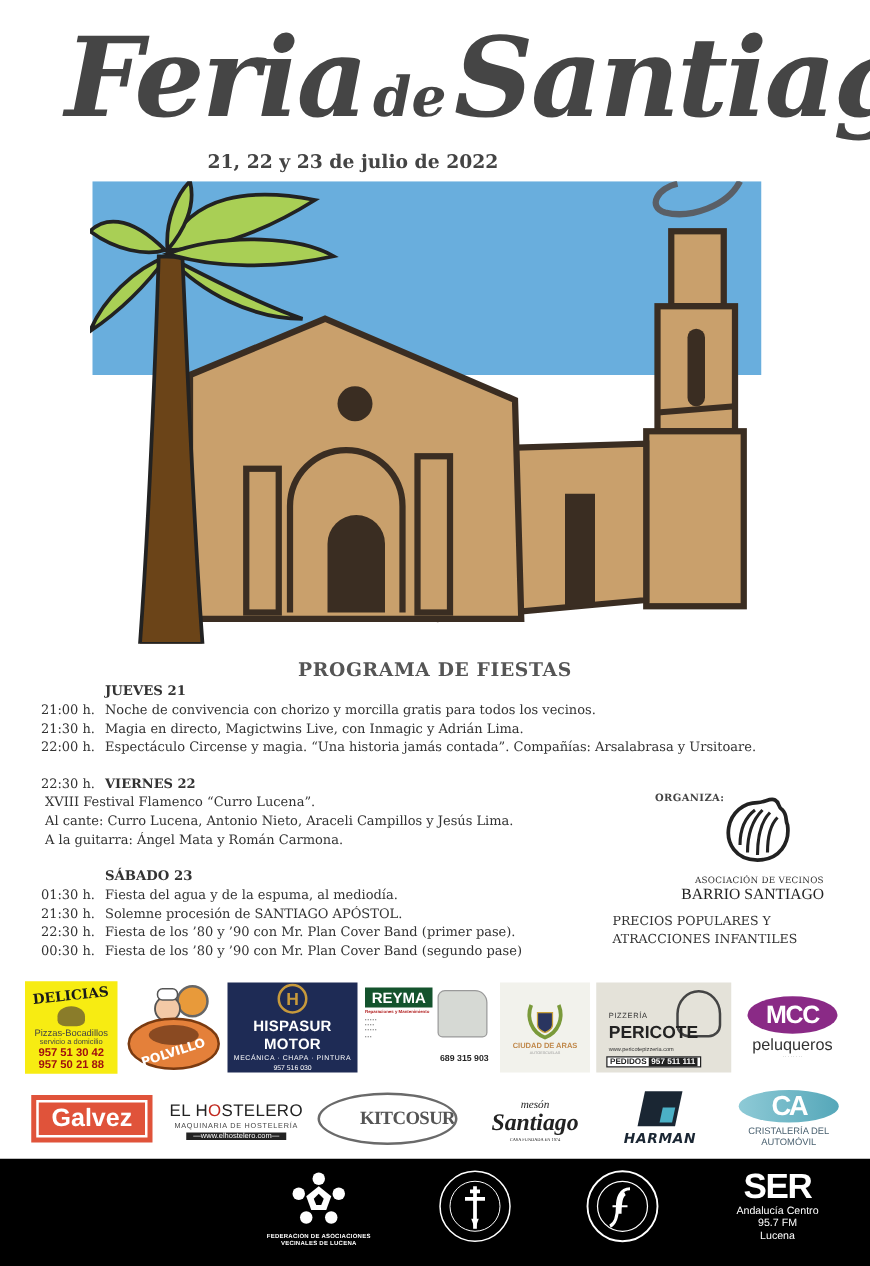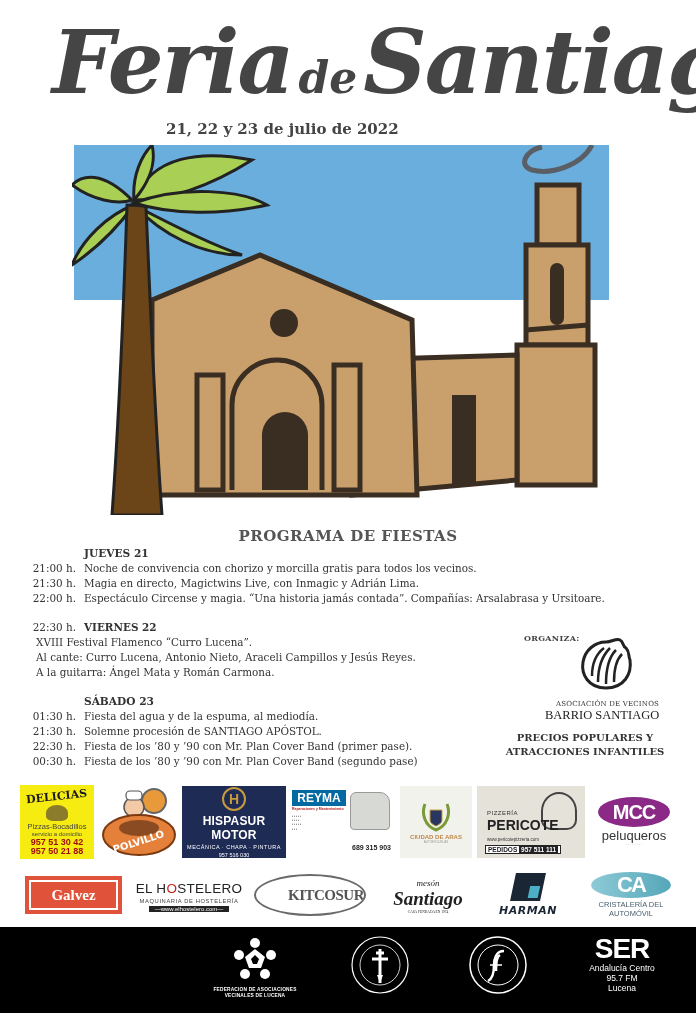--- a/index.html
+++ b/index.html
@@ -33,39 +33,39 @@
   .row { display: flex; white-space: nowrap; }
   .row .time { width: 84px; text-align: right; padding-right: 8px; color: #333; }
   .row .text { color: #333; }
   .gap { height: 14px; }
   .sub { padding-left: 36px; white-space: nowrap; color: #333; }
 
   .organiza { position: absolute; left: 524px; top: 633px; font-size: 8px; font-weight: bold; color: #444; letter-spacing: 0.3px; }
   .shell { position: absolute; left: 578px; top: 636px; width: 56px; height: 56px; }
   .asoc-small { position: absolute; left: 556px; top: 700px; font-size: 7px; color: #333; letter-spacing: 0.2px; }
   .asoc-big { position: absolute; left: 545px; top: 708px; font-family: "Liberation Serif", serif; font-size: 12.5px; color: #222; }
-  .precios { position: absolute; left: 490px; top: 731px; width: 190px; text-align: center; font-weight: bold; font-size: 10px; line-height: 14px; color: #333; }
+  .precios { position: absolute; left: 490px; top: 731px; width: 190px; text-align: left; font-weight: normal; font-size: 10px; line-height: 14px; color: #333; }
 
   .sponsor { position: absolute; display: flex; align-items: center; justify-content: center; overflow: hidden; text-align: center; }
   .delicias { left: 20px; top: 785px; width: 74px; height: 74px; background: #f7ec12; flex-direction: column; font-family: "Liberation Sans", sans-serif; }
   .delicias .nm { font-family: "DejaVu Serif", serif; font-weight: bold; font-size: 11px; color: #1a1a1a; transform: rotate(-6deg); margin-top: 2px; }
   .delicias .img { width: 22px; height: 16px; border-radius: 50% 50% 30% 30%; background: #8a7c2a; margin: 2px 0; }
   .delicias .sub1 { font-size: 7.5px; color: #444; line-height: 8px; }
   .delicias .sub2 { font-size: 6px; color: #444; line-height: 7px; }
   .delicias .ph { font-size: 9px; font-weight: bold; color: #a01010; line-height: 9px; }
 
   .polvillo { left: 100px; top: 783px; width: 78px; height: 78px; }
   .hispasur { left: 182px; top: 786px; width: 104px; height: 72px; background: #1e2b55; flex-direction: column; font-family: "Liberation Sans", sans-serif; color: #fff; }
   .hispasur .logo { width: 24px; height: 24px; border: 2px solid #c79a3c; border-radius: 50%; color: #c79a3c; font-weight: bold; font-size: 14px; line-height: 20px; margin-bottom: 3px; }
   .hispasur .nm { font-weight: bold; font-size: 12px; letter-spacing: 0.2px; }
   .hispasur .s1 { font-size: 5.5px; letter-spacing: 0.5px; margin-top: 2px; }
   .hispasur .s2 { font-size: 5.5px; margin-top: 2px; }
 
   .reyma { left: 290px; top: 786px; width: 106px; height: 70px; background: #fff; font-family: "Liberation Sans", sans-serif; }
-  .reyma .badge { position: absolute; left: 2px; top: 4px; width: 54px; height: 16px; background: #0369a1; color: #fff; font-size: 12px; line-height: 16px; font-weight: bold; }
+  .reyma .badge { position: absolute; left: 2px; top: 4px; width: 54px; height: 16px; background: #14532d; color: #fff; font-size: 12px; line-height: 16px; font-weight: bold; }
   .reyma .tag { position: absolute; left: 2px; top: 21px; font-size: 3.5px; color: #b01b1b; font-weight: bold; }
   .reyma .list { position: absolute; left: 2px; top: 28px; width: 52px; font-size: 3.2px; line-height: 4.2px; color: #555; text-align: left; }
   .reyma .machine { position: absolute; left: 60px; top: 6px; width: 40px; height: 38px; background: #d6d9d4; border-radius: 6px 10px 4px 4px; border: 1px solid #9a9a9a; }
   .reyma .phone { position: absolute; left: 62px; top: 58px; font-size: 7px; font-weight: bold; color: #222; }
 
   .aras { left: 400px; top: 786px; width: 72px; height: 72px; background: #f2f2ec; flex-direction: column; font-family: "Liberation Sans", sans-serif; }
   .aras .crest { width: 30px; height: 32px; }
   .aras .nm { font-size: 6px; font-weight: bold; color: #c0884a; margin-top: 2px; }
   .aras .s { font-size: 3px; color: #999; }
 
@@ -76,21 +76,21 @@
   .pericote .ped { position: absolute; left: 8px; top: 59px; font-size: 6.5px; font-weight: bold; color: #222; border: 1px solid #222; padding: 0 2px; background: #fff; }
   .pericote .ped span { background: #222; color: #fff; padding: 0 2px; }
   .pericote .chef { position: absolute; left: 64px; top: 6px; width: 36px; height: 38px; border: 2px solid #444; border-radius: 50% 50% 10px 10px; }
 
   .mcc { left: 590px; top: 790px; width: 88px; height: 64px; flex-direction: column; font-family: "Liberation Sans", sans-serif; }
   .mcc .oval { width: 72px; height: 30px; border-radius: 50%; background: #8a2a86; color: #fff; font-size: 20px; line-height: 30px; font-weight: bold; letter-spacing: -1px; }
   .mcc .nm { font-size: 13px; color: #333; line-height: 14px; margin-top: 2px; }
   .mcc .s { font-size: 3.5px; color: #777; }
 
   .galvez { left: 25px; top: 876px; width: 97px; height: 38px; background: #e0533a; }
-  .galvez .inner { width: 89px; height: 30px; border: 2px solid #fff; color: #fff; font-family: Liberation Serif, serif; font-weight: bold; font-size: 15px; line-height: 26px; }
+  .galvez .inner { width: 89px; height: 30px; border: 2px solid #fff; color: #fff; font-family: Liberation Sans, sans-serif; font-weight: bold; font-size: 20px; line-height: 26px; }
 
   .hostelero { left: 134px; top: 874px; width: 110px; height: 44px; flex-direction: column; font-family: "Liberation Sans", sans-serif; }
   .hostelero .nm { font-size: 13.5px; color: #222; letter-spacing: 0.3px; line-height: 16px; }
   .hostelero .nm .o { color: #c0281e; }
   .hostelero .s1 { font-size: 5.8px; color: #444; letter-spacing: 0.6px; margin-top: 1px; }
   .hostelero .web { font-size: 6px; color: #fff; background: #222; padding: 0 6px; margin-top: 2px; }
 
   .kitcosur { left: 254px; top: 874px; width: 112px; height: 42px; border: 2px solid #6a6a6a; border-radius: 50%; font-family: Liberation Serif, serif; justify-content: flex-end; }
   .kitcosur .nm { font-size: 15px; color: #555; font-weight: bold; letter-spacing: -0.5px; }
 
@@ -184,21 +184,21 @@
   <div class="row">
     <span class="time">22:00 h.</span>
     <span class="text">Espectáculo Circense y magia. “Una historia jamás contada”. Compañías: Arsalabrasa y Ursitoare.</span>
   </div>
   <div class="gap"></div>
   <div class="row">
     <span class="time">22:30 h.</span>
     <span class="text" style="font-weight:bold;">VIERNES 22</span>
   </div>
   <div class="sub">XVIII Festival Flamenco “Curro Lucena”.</div>
-  <div class="sub">Al cante: Curro Lucena, Antonio Nieto, Araceli Campillos y Jesús Reyes.</div>
+  <div class="sub">Al cante: Curro Lucena, Antonio Nieto, Araceli Campillos y Jesús Lima.</div>
   <div class="sub">A la guitarra: Ángel Mata y Román Carmona.</div>
   <div class="gap"></div>
   <div class="day-head">SÁBADO 23</div>
   <div class="row">
     <span class="time">01:30 h.</span>
     <span class="text">Fiesta del agua y de la espuma, al mediodía.</span>
   </div>
   <div class="row">
     <span class="time">21:30 h.</span>
     <span class="text">Solemne procesión de SANTIAGO APÓSTOL.</span>

